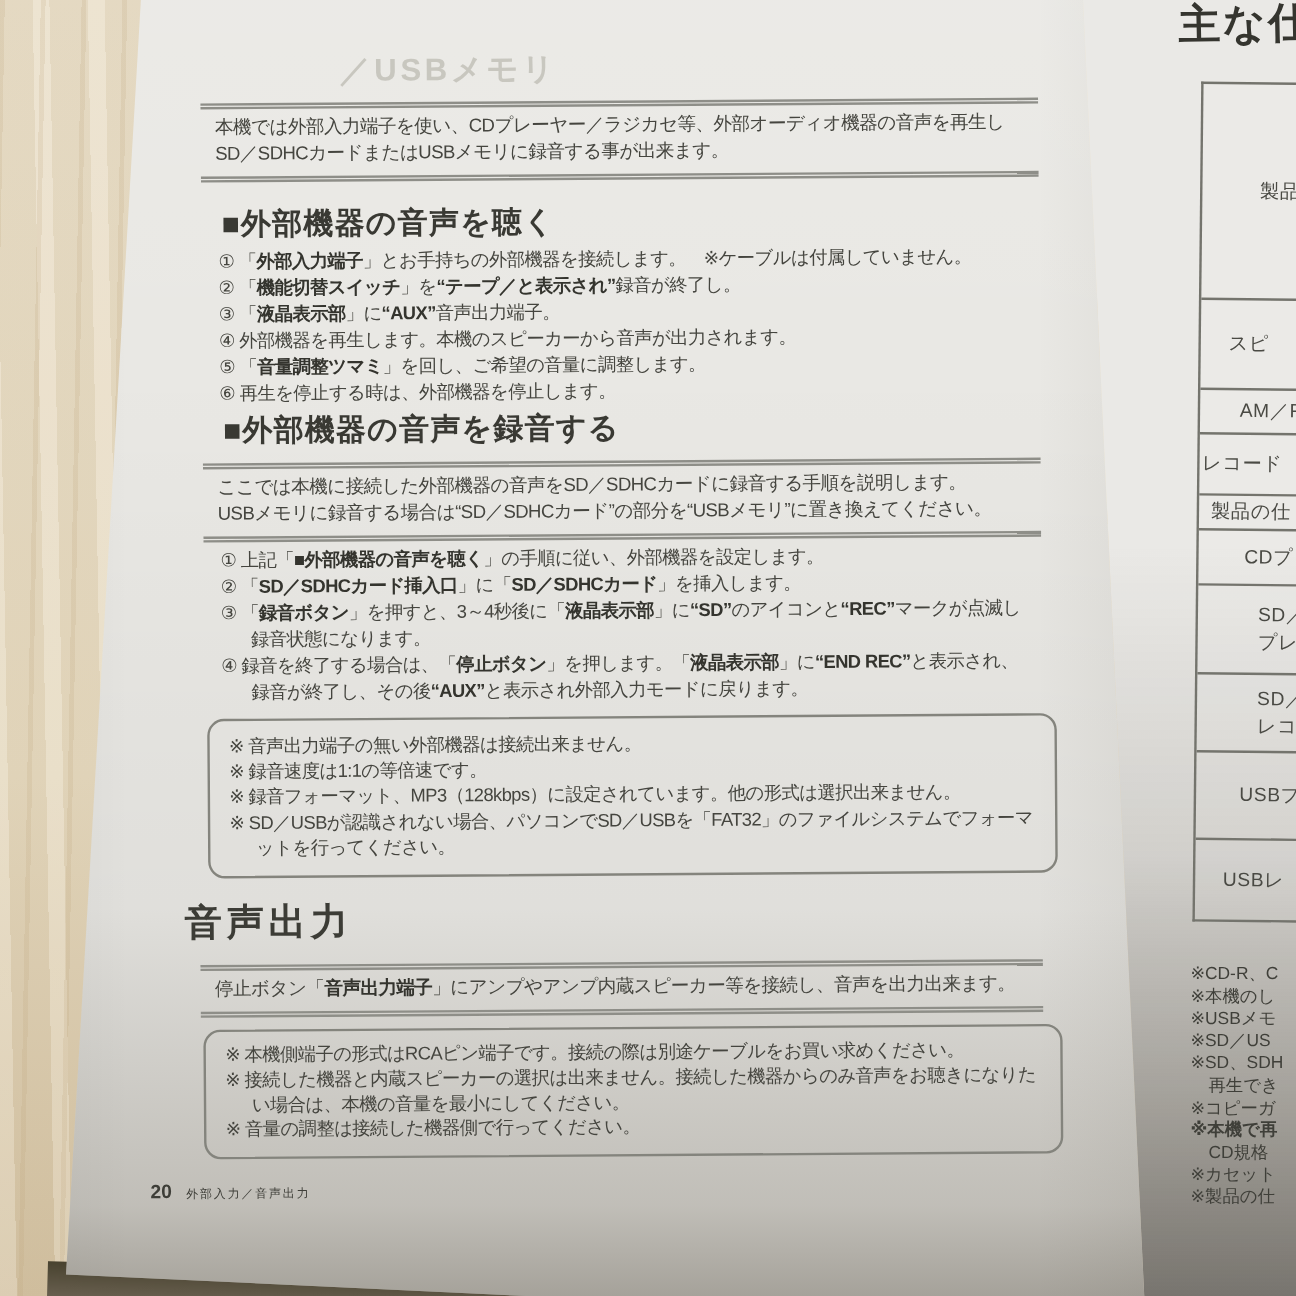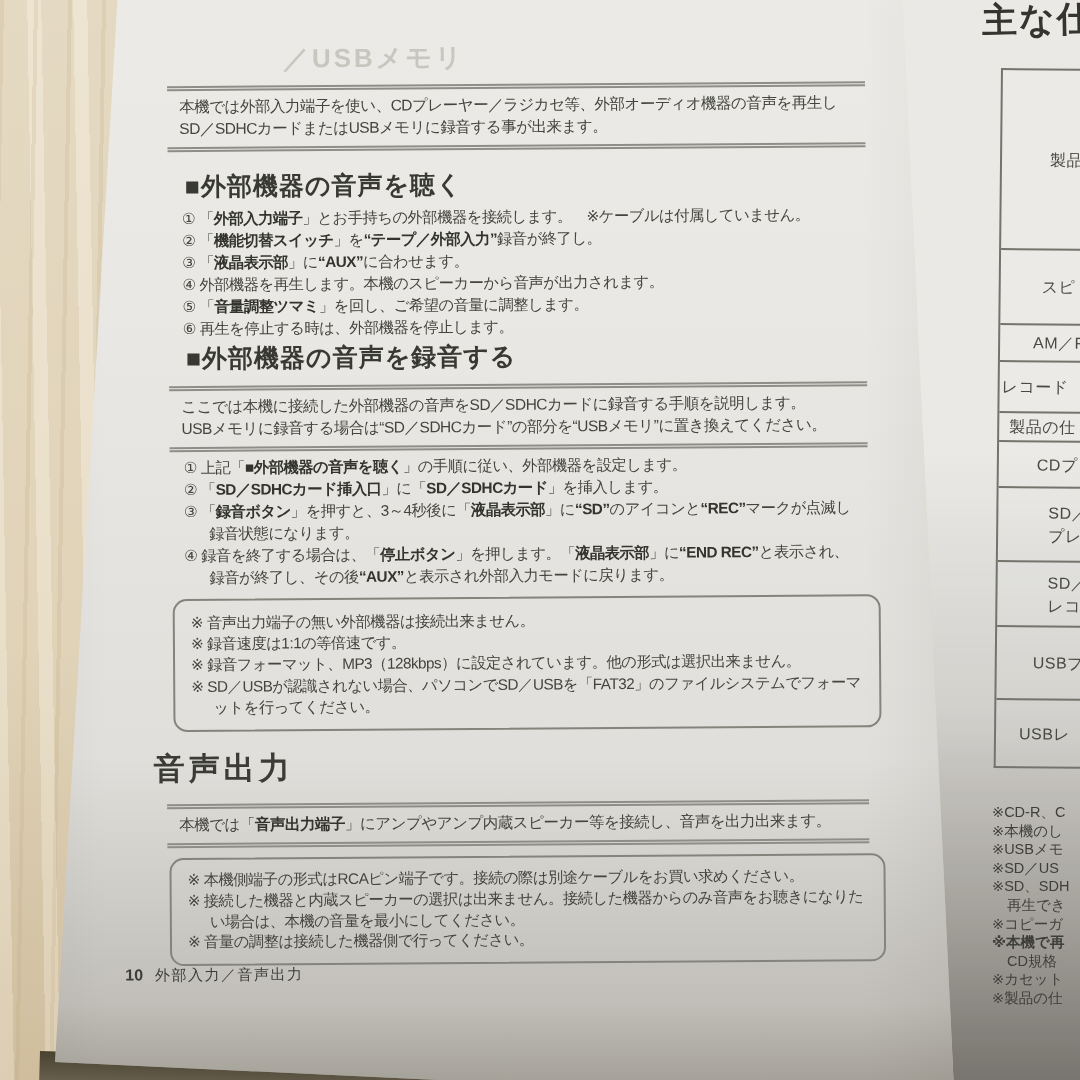--- a/index.html
+++ b/index.html
@@ -59,30 +59,30 @@
   .b{font-weight:700;color:#34342e;}
   .roundbox{
     position:absolute;border:2px solid #84847d;border-radius:14px;
     font-size:15.3px;letter-spacing:-0.5px;color:#45453f;
   }
   #nbox1{left:169px;top:597px;width:672px;padding:11px 16px 12px;line-height:21.2px;}
   #nbox2{left:164px;top:856px;width:680px;padding:10px 16px 11px;line-height:20.8px;}
   .note{padding-left:22px;text-indent:-22px;}
   #footer{position:absolute;left:119px;top:964px;display:flex;align-items:baseline;gap:12px;color:#3e3e38;}
   #footer .pgnum{font-size:16px;font-weight:700;}
-  #footer .pglabel{font-size:15px;letter-spacing:1.5px;}
+  #footer .pglabel{font-size:10px;letter-spacing:1.5px;margin-top:22px;}
   
   #spec-title{position:absolute;left:981px;top:-4px;font-size:35px;font-weight:700;letter-spacing:2px;color:#35352f;transform:rotate(-1.2deg);white-space:nowrap;}
   #spec-table{position:absolute;left:1000px;top:68px;width:200px;border:2px solid #74746d;border-right:none;transform:rotate(0.6deg);transform-origin:left top;background:rgba(255,255,255,0.06);}
   .trow{border-bottom:2px solid #74746d;display:flex;align-items:center;box-sizing:border-box;}
   .trow:last-child{border-bottom:none;}
   .tlabel{font-size:16px;color:#4a4a44;line-height:23px;letter-spacing:0.5px;}
   .r1{height:180px}.r2{height:75px}.r3{height:37px}.r4{height:51px}.r5{height:29px}
   .r6{height:46px}.r7{height:74px}.r8{height:65px}.r9{height:73px}.r10{height:66px}
-  .r1 .tlabel{margin-left:48px}.r2 .tlabel{margin-left:41px}.r3 .tlabel{margin-left:33px}
+  .r1 .tlabel{margin-left:48px}.r2 .tlabel{margin-left:23px}.r3 .tlabel{margin-left:33px}
   .r4 .tlabel{margin-left:2px}.r5 .tlabel{margin-left:10px}.r6 .tlabel{margin-left:38px}
   .r7 .tlabel{margin-left:50px}.r8 .tlabel{margin-left:50px}.r9 .tlabel{margin-left:36px}
   .r10 .tlabel{margin-left:23px}
   #spec-notes{position:absolute;left:991px;top:803px;width:150px;}
   .rnote{font-size:14.5px;line-height:18.6px;color:#3f3f39;white-space:nowrap;}
   .rnote.ind{padding-left:15px;}
   .rnote.b{font-weight:700;}
 </style>
 </head>
 <body>
@@ -96,22 +96,22 @@
 
     <div id="box1" class="rulebox">
         <div class="iline">本機では外部入力端子を使い、CDプレーヤー／ラジカセ等、外部オーディオ機器の音声を再生し</div>
         <div class="iline">SD／SDHCカードまたはUSBメモリに録音する事が出来ます。</div>
       </div>
 
     <div id="h-listen" class="sechead">■外部機器の音声を聴く</div>
 
     <div id="steps1" class="steps">
         <div class="step"><span>① 「</span><span class="b">外部入力端子</span><span>」とお手持ちの外部機器を接続します。　※ケーブルは付属していません。</span></div>
-        <div class="step"><span>② 「</span><span class="b">機能切替スイッチ</span><span>」を</span><span class="b">“テープ／外部入力”</span><span>録音が終了し。</span></div>
-        <div class="step"><span>③ 「</span><span class="b">液晶表示部</span><span>」に</span><span class="b">“AUX”</span><span>に合わせます。</span></div>
+        <div class="step"><span>② 「</span><span class="b">機能切替スイッチ</span><span>」を</span><span class="b">“テープ／と表示され”</span><span>録音が終了し。</span></div>
+        <div class="step"><span>③ 「</span><span class="b">液晶表示部</span><span>」に</span><span class="b">“AUX”</span><span>音声出力端子。</span></div>
         <div class="step"><span>④ 外部機器を再生します。本機のスピーカーから音声が出力されます。</span></div>
         <div class="step"><span>⑤ 「</span><span class="b">音量調整ツマミ</span><span>」を回し、ご希望の音量に調整します。</span></div>
         <div class="step"><span>⑥ 再生を停止する時は、外部機器を停止します。</span></div>
       </div>
 
     <div id="h-record" class="sechead">■外部機器の音声を録音する</div>
 
     <div id="box2" class="rulebox">
         <div class="iline">ここでは本機に接続した外部機器の音声をSD／SDHCカードに録音する手順を説明します。</div>
         <div class="iline">USBメモリに録音する場合は“SD／SDHCカード”の部分を“USBメモリ”に置き換えてください。</div>
@@ -126,30 +126,30 @@
 
     <div id="nbox1" class="roundbox">
         <div class="note"><span>※ 音声出力端子の無い外部機器は接続出来ません。</span></div>
         <div class="note"><span>※ 録音速度は1:1の等倍速です。</span></div>
         <div class="note"><span>※ 録音フォーマット、MP3（128kbps）に設定されています。他の形式は選択出来ません。</span></div>
         <div class="note"><span>※ SD／USBが認識されない場合、パソコンでSD／USBを「FAT32」のファイルシステムでフォーマットを行ってください。</span></div>
       </div>
 
     <div id="title2" class="pgtitle">音声出力</div>
 
-    <div id="box3" class="rulebox"><span>本機では「</span><span class="b">音声出力端子</span><span>」にアンプやアンプ内蔵スピーカー等を接続し、音声を出力出来ます。</span></div>
+    <div id="box3" class="rulebox"><span>停止ボタン「</span><span class="b">音声出力端子</span><span>」にアンプやアンプ内蔵スピーカー等を接続し、音声を出力出来ます。</span></div>
 
     <div id="nbox2" class="roundbox">
         <div class="note"><span>※ 本機側端子の形式はRCAピン端子です。接続の際は別途ケーブルをお買い求めください。</span></div>
         <div class="note"><span>※ 接続した機器と内蔵スピーカーの選択は出来ません。接続した機器からのみ音声をお聴きになりたい場合は、本機の音量を最小にしてください。</span></div>
         <div class="note"><span>※ 音量の調整は接続した機器側で行ってください。</span></div>
       </div>
 
     <div id="footer">
-      <span class="pgnum">10</span>
+      <span class="pgnum">20</span>
       <span class="pglabel">外部入力／音声出力</span>
     </div>
 
   </div>
 </div>
 
 <div id="page-right">
   <div id="spec-title">主な仕様</div>
   <div id="spec-table">
       <div class="trow r1">

